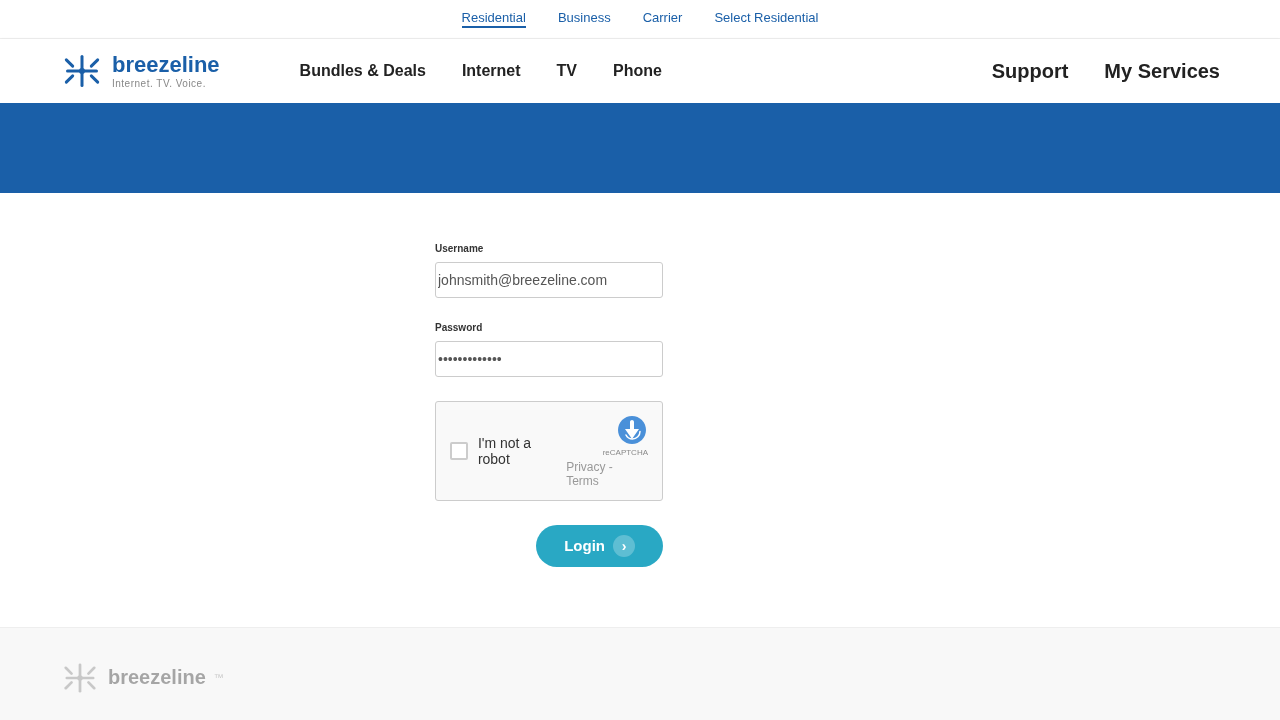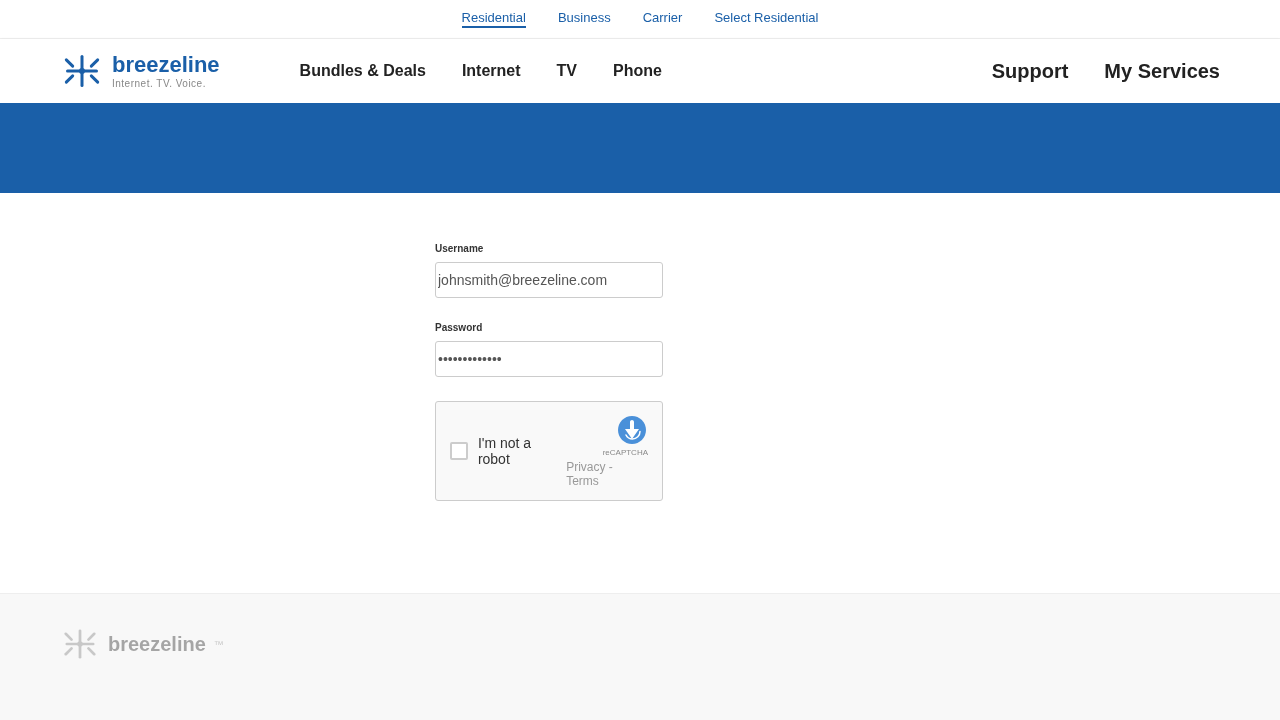--- a/index.html
+++ b/index.html
@@ -308,20 +308,26 @@
         <svg width="32" height="32" viewBox="0 0 64 64" xmlns="http://www.w3.org/2000/svg">
           <path d="M32 4C16.536 4 4 16.536 4 32s12.536 28 28 28 28-12.536 28-28S47.464 4 32 4z" fill="#4A90D9"></path>
           <path d="M32 12c-2.2 0-4 1.8-4 4v14H18l14 20 14-20H36V16c0-2.2-1.8-4-4-4z" fill="white"></path>
           <path d="M20 42c2.4 4.8 7.4 8 13 8 8.2 0 15-6.8 15-15" fill="none" stroke="white" stroke-width="3" stroke-linecap="round"></path>
         </svg>
         <div class="captcha-branding">reCAPTCHA</div>
         <div class="captcha-links">Privacy - Terms</div>
       </div>
     </div>
 
+    <div class="login-btn-wrap">
+      <button class="login-btn">
+        <span>Login</span>
+        <span class="login-btn-arrow">›</span>
+      </button>
+    </div>
   </div>
 </div>
 
 <div class="footer">
   <div class="footer-logo">
 
     <svg class="snowflake-svg" viewBox="0 0 44 44" width="40" height="40" xmlns="http://www.w3.org/2000/svg">
       <g fill="#999">
         <circle cx="22" cy="22" r="3"></circle>
         <rect x="20.5" y="6" width="3" height="16" rx="1.5"></rect>

